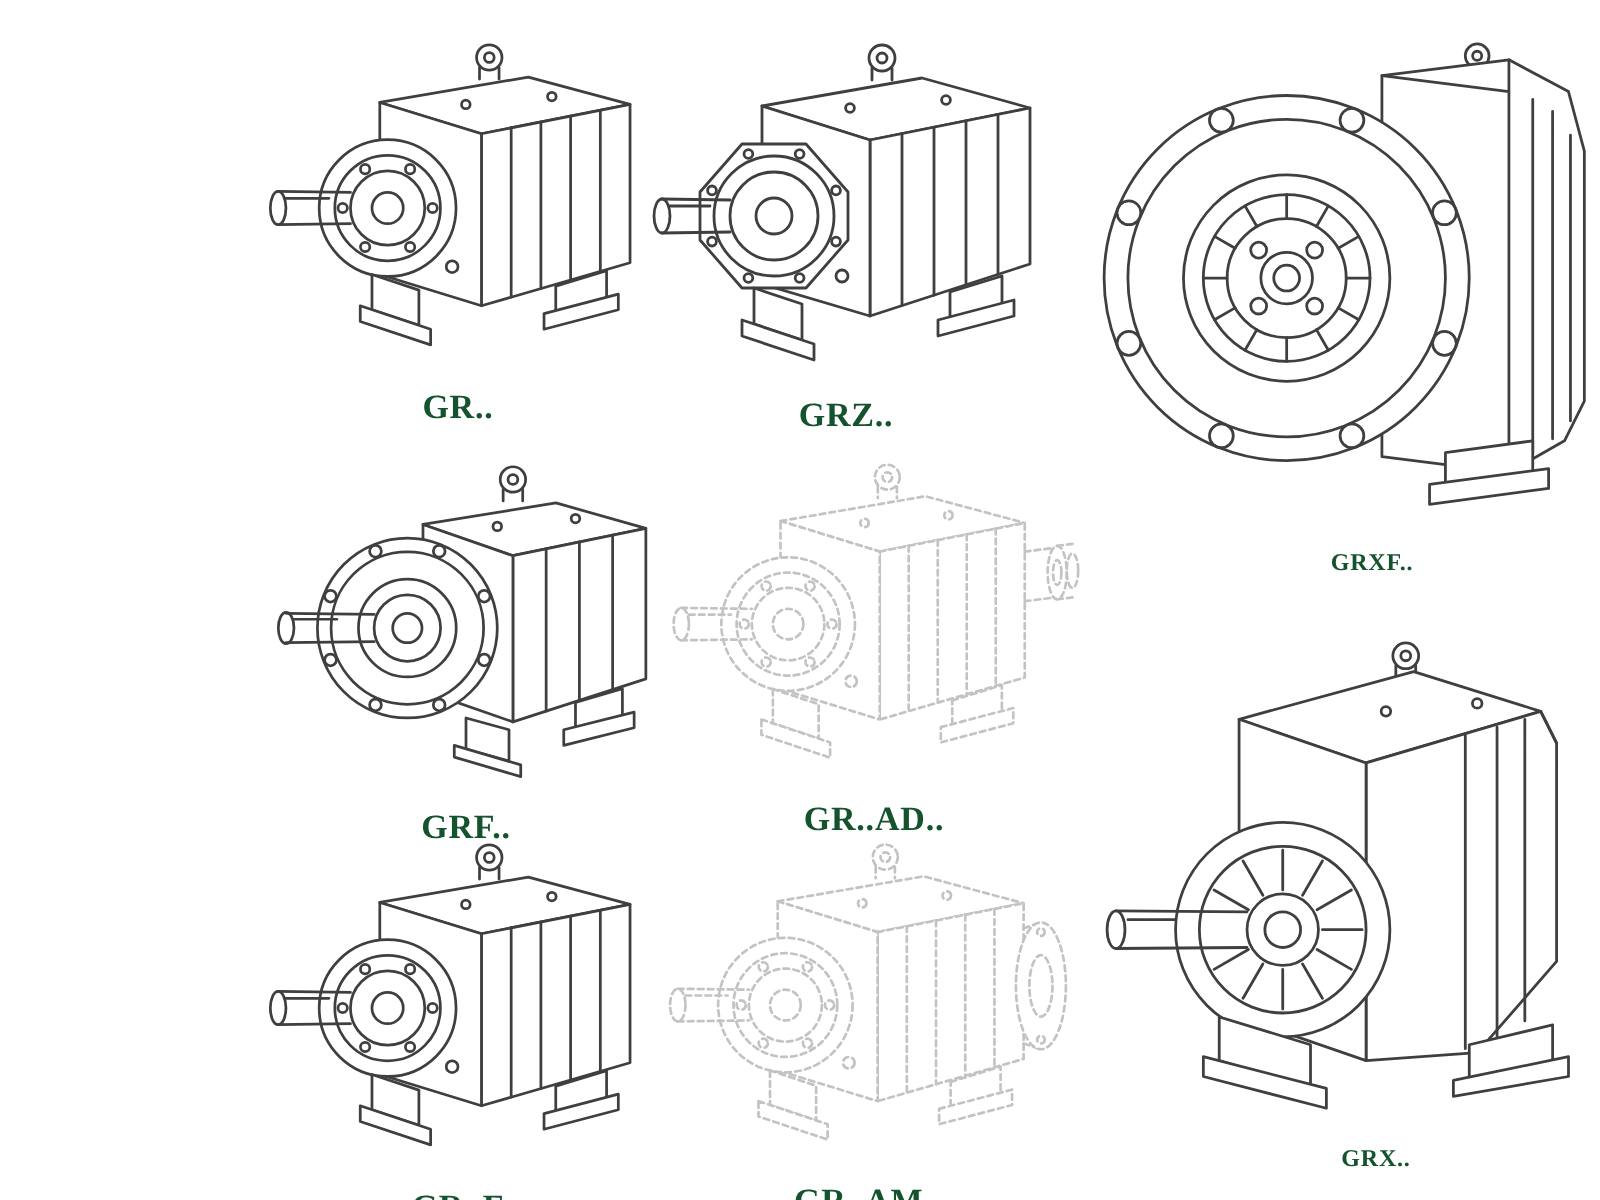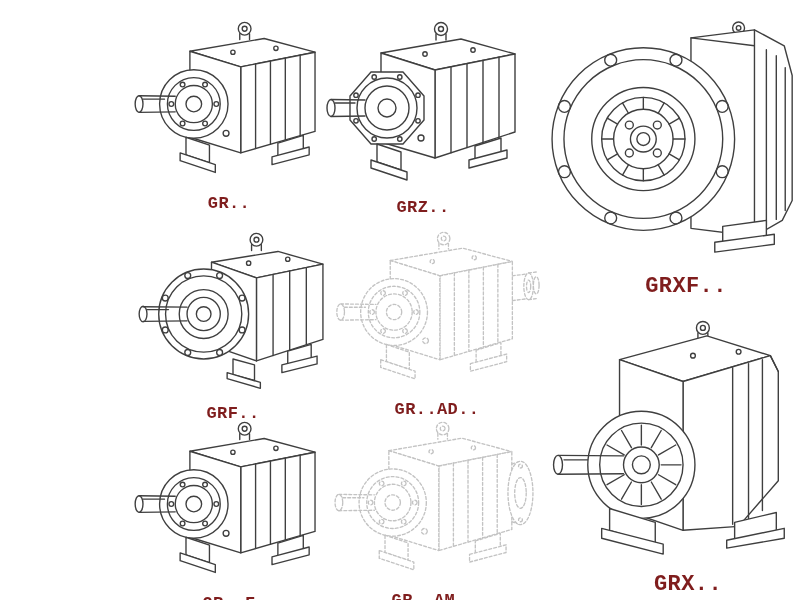--- a/index.html
+++ b/index.html
@@ -1,21 +1,21 @@
 <!DOCTYPE html>
 <html><head>
 <meta charset="utf-8">
 <style>
   html,body{margin:0;padding:0;background:#ffffff;}
   .canvas{position:relative;width:800px;height:600px;background:#ffffff;overflow:hidden;
           font-family:"Liberation Serif", serif;}
   .figure{position:absolute;display:flex;flex-direction:column;align-items:center;}
-  .caption{font-family:Liberation Mono, monospace;font-weight:700;font-size:17px;color:#7f1d1d;
+  .caption{font-family:Liberation Serif, serif;font-weight:700;font-size:17px;color:#14532d;
            letter-spacing:.4px;margin-top:2px;white-space:nowrap;text-align:center;}
-  .caption-lg{font-size:22px;}
+  .caption-lg{font-size:12px;}
   svg.draw{stroke:#3f3f3f;fill:none;stroke-width:1.4;stroke-linecap:round;stroke-linejoin:round;display:block;}
   svg.draw.ghost{stroke:#c3c3c3;stroke-dasharray:3 2.2;}
 </style>
 </head>
 <body>
 
 <svg width="0" height="0" style="position:absolute" aria-hidden="true">
   <defs>
 
     <g id="def-foot">

